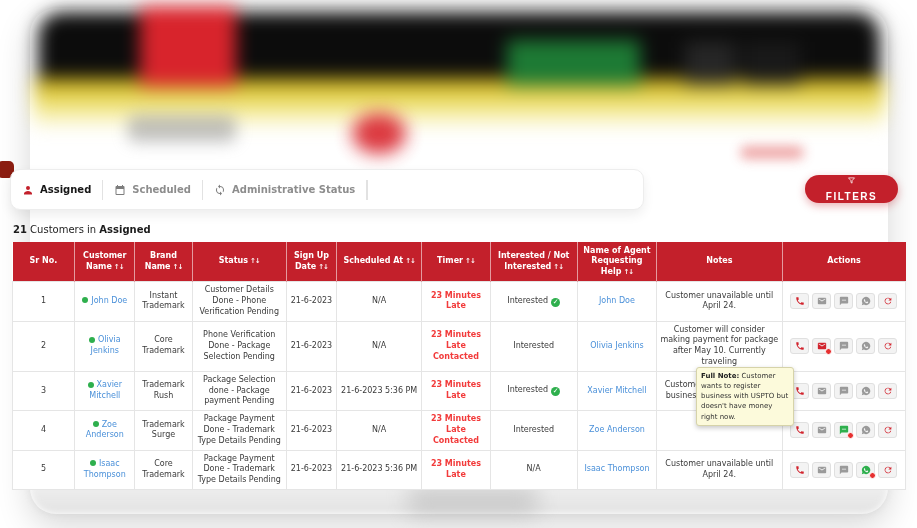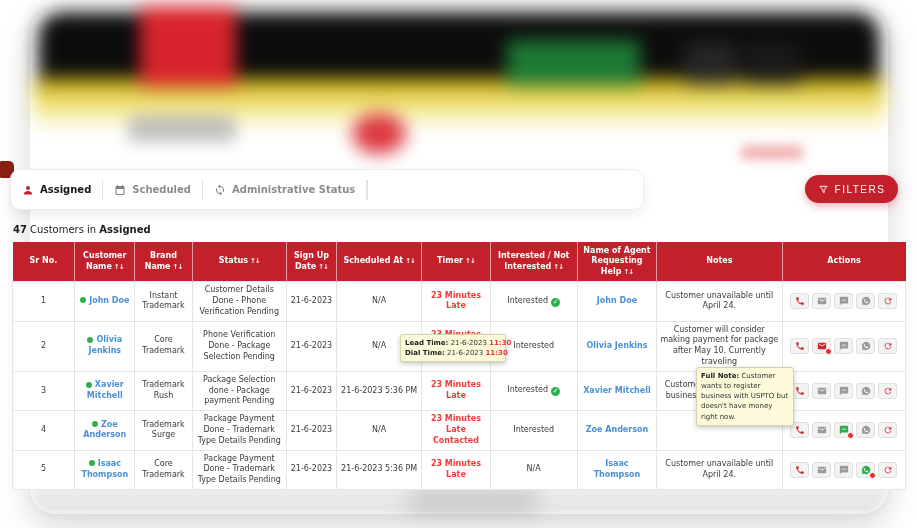--- a/index.html
+++ b/index.html
@@ -39,38 +39,38 @@
   .tab.active{color:#161616;font-weight:700;}
   .tab svg{width:12px;height:12px;flex:0 0 auto;}
   .tab .red-ic{fill:#c3202b;} .tab .gray-ic{fill:#7d7d7d;}
   .tab-underline{position:absolute;left:50%;bottom:-3px;transform:translateX(-50%);
                  width:30px;height:4px;border-radius:3px;background:#c3202b;}
   .tab-divider{width:1px;height:20px;background:#e2e2e2;flex:0 0 auto;}
 
   
   .filters-btn{position:absolute;left:805px;top:175px;width:93px;height:28px;border-radius:14px;
                background:#c3202b;color:#fff;display:flex;align-items:center;justify-content:center;
-               gap:6px;font-size:10px;font-weight:400;letter-spacing:1.5px;z-index:10;cursor:pointer;
-               box-shadow:0 3px 9px rgba(195,32,43,.35);border:none;}
+               gap:6px;font-size:10px;font-weight:700;letter-spacing:1.5px;z-index:10;cursor:pointer;
+               box-shadow:0 3px 9px rgba(195,32,43,.35);border:none;flex-direction:column;}
   .filters-btn svg{width:11px;height:11px;fill:none;stroke:#fff;stroke-width:2;stroke-linejoin:round;}
 
   
   .count-line{position:absolute;left:13px;top:224px;font-size:10px;color:#1c1c1c;z-index:10;}
   .count-line b{font-weight:700;}
 
   
   .table-wrap{position:absolute;left:12px;top:242px;width:894px;z-index:9;background:#fff;}
   table{width:100%;border-collapse:collapse;table-layout:fixed;}
   thead th{background:#c3202b;color:#fff;font-size:8px;font-weight:700;padding:4px 2px;
            border-right:1px solid rgba(255,255,255,.55);vertical-align:middle;line-height:1.3;}
   thead th:last-child{border-right:none;}
   .sort{font-size:7px;margin-left:2px;letter-spacing:-1px;opacity:.95;cursor:pointer;}
   tbody td{border:1px solid #e5e5e5;font-size:8px;color:#3a3a3a;text-align:center;
            padding:3px 3px;height:32px;line-height:1.35;background:#fff;vertical-align:middle;}
-  .blue-link{color:#4a90d9;text-decoration:none;cursor:pointer;font-weight:700;}
+  .blue-link{color:#4a90d9;text-decoration:none;cursor:pointer;font-weight:400;}
   .timer-late{color:#f23b3b;font-weight:600;}
   .dot{display:inline-block;width:6px;height:6px;border-radius:50%;background:#2eaf4d;
        margin-right:3px;vertical-align:middle;}
   .check{display:inline-block;width:9px;height:9px;border-radius:50%;background:#2eaf4d;color:#fff;
          font-size:7px;line-height:9px;text-align:center;margin-left:3px;vertical-align:-1px;font-weight:700;}
   .actions-box{display:flex;gap:3px;justify-content:center;align-items:center;}
   .act-btn{position:relative;width:19px;height:16px;background:#f3f3f3;border:1px solid #e0e0e0;
            border-radius:3px;display:flex;align-items:center;justify-content:center;cursor:pointer;padding:0;}
   .act-btn svg{width:10px;height:10px;}
   .act-red svg{fill:#d2242e;} .act-gray svg{fill:#9a9a9a;} .act-green svg{fill:#2eaf4d;}
@@ -133,21 +133,21 @@
   </div>
 
   <button class="filters-btn">
     <svg viewBox="0 0 24 24">
         <path d="M4 5h16l-6.5 7.5V19l-3-1.8v-4.7L4 5z"></path>
       </svg>
     <span>FILTERS</span>
   </button>
 
   <div class="count-line">
-    <b>47</b><span> Customers in </span><b>Assigned</b>
+    <b>21</b><span> Customers in </span><b>Assigned</b>
   </div>
 
   <div class="table-wrap">
     <table id="customers-table">
         <colgroup>
           <col style="width: 62px;">
           <col style="width: 60px;">
           <col style="width: 57px;">
           <col style="width: 94px;">
           <col style="width: 50px;">
@@ -379,21 +379,17 @@
                     <path d="M17.65 6.35A8 8 0 1 0 19.7 14h-2.1a6 6 0 1 1-1.4-6.2L13 11h7V4l-2.35 2.35z"></path>
                   </svg>
                 </button>
               </div>
             </td>
           </tr>
         </tbody>
       </table>
   </div>
 
-  <div class="tip tip-leaddial">
-    <div><b>Lead Time:</b><span> 21-6-2023 </span><span class="t-red">11:30</span></div>
-    <div><b>Dial Time:</b><span> 21-6-2023 </span><span class="t-red">11:30</span></div>
-  </div>
   <div class="tip tip-fullnote">
     <b>Full Note:</b><span> Customer wants to register business with USPTO but doesn't have money right now.</span>
   </div>
 
 </div>
 
 </body></html>

